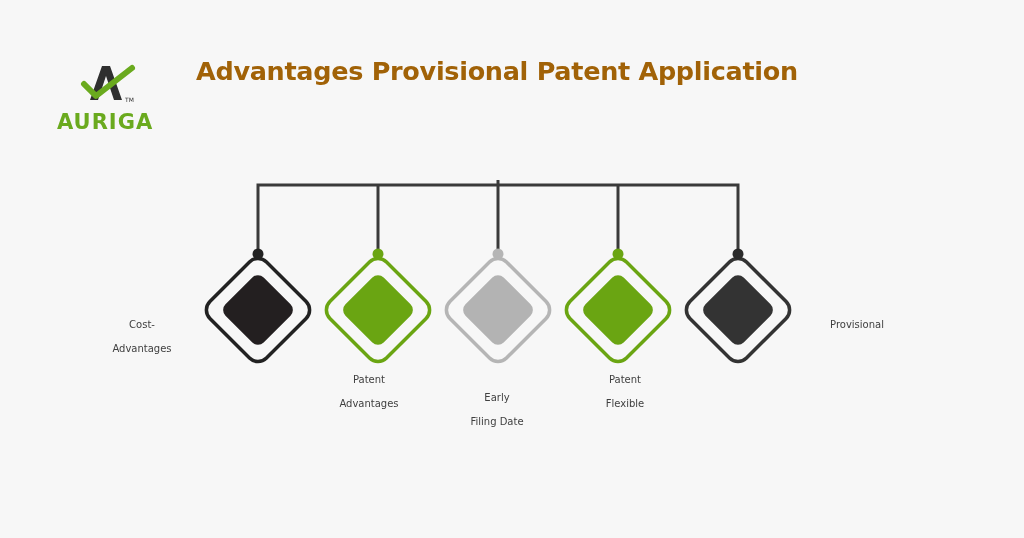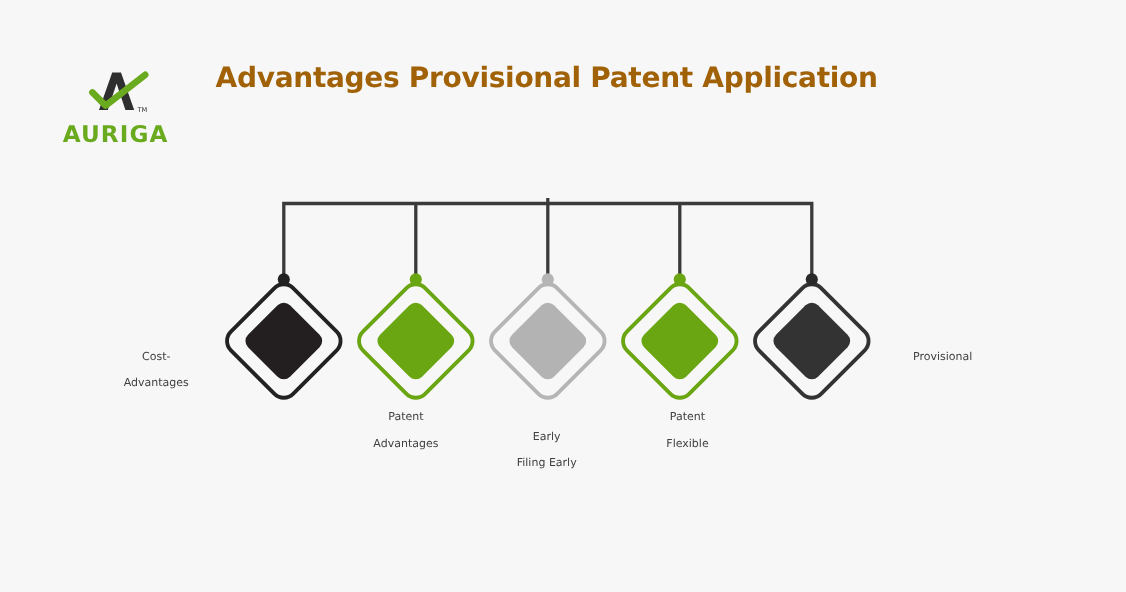--- a/index.html
+++ b/index.html
@@ -63,21 +63,21 @@
 <div class="label" style="left:142px; top:313px;">
   <div>Cost-</div>
   <div>Advantages</div>
 </div>
 <div class="label" style="left:369px; top:368px;">
   <div>Patent</div>
   <div>Advantages</div>
 </div>
 <div class="label" style="left:497px; top:368px;margin-top:18px;">
   <div>Early</div>
-  <div>Filing Early</div>
+  <div>Filing Date</div>
 </div>
 <div class="label" style="left:625px; top:368px;">
   <div>Patent</div>
   <div>Flexible</div>
 </div>
 <div class="label" style="left:857px; top:313px;">
   <div>Provisional</div>
 </div>
 
 </body></html>

